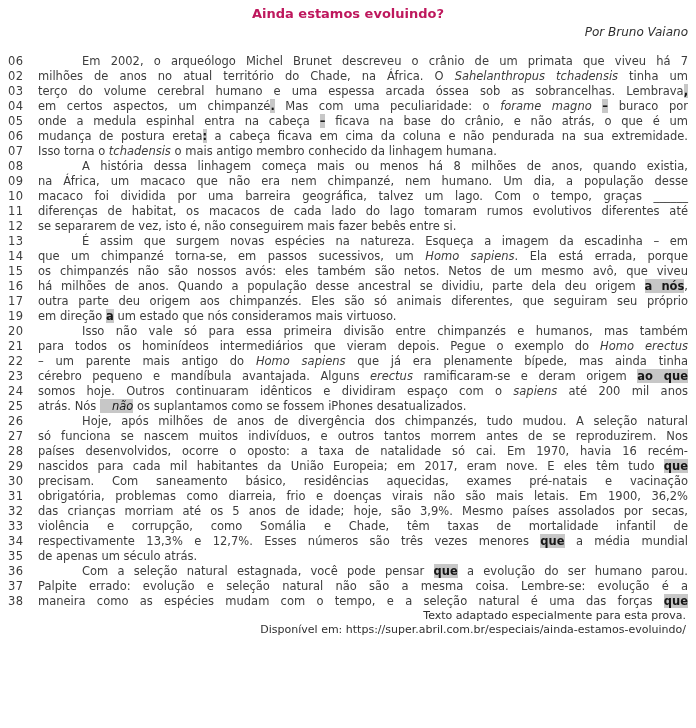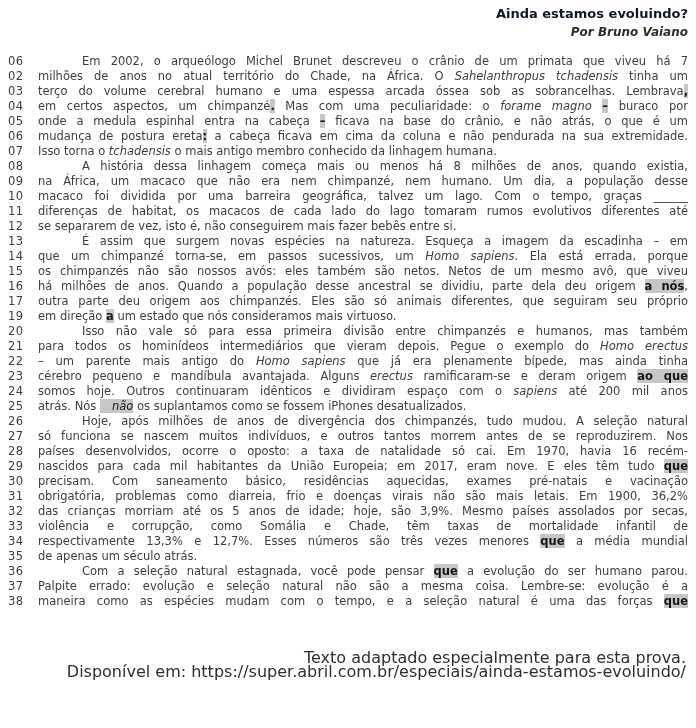--- a/index.html
+++ b/index.html
@@ -5,34 +5,33 @@
   html, body { margin: 0; padding: 0; background: #ffffff; }
   body {
     width: 696px; height: 728px;
     overflow: hidden;
     font-family: "DejaVu Sans", "Liberation Sans", sans-serif;
     color: var(--txt, #3d3d3d);
     -webkit-font-smoothing: antialiased;
   }
   .page { padding: 6px 8px 0 8px; }
   .doc-title {
-    text-align: right;
+    text-align: center;
     font-size: 13px; font-weight: bold;
-    color: #0f172a;
+    color: #be185d;
     line-height: 16px;
   }
   .byline {
     text-align: right;
     font-style: italic;
     font-size: 12px;
     line-height: 15px;
     margin-top: 3px;
     margin-bottom: 14px;
     color: #2e2e2e;
-    font-weight: bold;
   }
   .lines { }
   .line {
     display: flex;
     align-items: baseline;
     height: 15px;
     line-height: 15px;
     font-size: 11.5px;
   }
   .lnum {
@@ -48,23 +47,22 @@
     text-align: justify;
     text-align-last: justify;
   }
   .line.end .ltext { text-align-last: left; }
   .line.indent .ltext { text-indent: 44px; }
   .s-i  { font-style: italic; }
   .s-u  { }
   .s-bh { font-weight: bold; background: var(--hl, #c7c7c7); color:#161616; }
   .s-ih { font-style: italic; background: var(--hl, #c7c7c7); color:#161616;padding-left:12px; }
   .footer {
-    margin-top: 42px;
     text-align: right;
-    font-size: 16px;
+    font-size: 11px;
     line-height: 14px;
     padding-right: 2px;
     color: #2e2e2e;
   }
 </style>
 </head>
 <body style="background: rgb(255, 255, 255);">
 
 <div class="page">
   <div class="doc-title">Ainda estamos evoluindo?</div>

